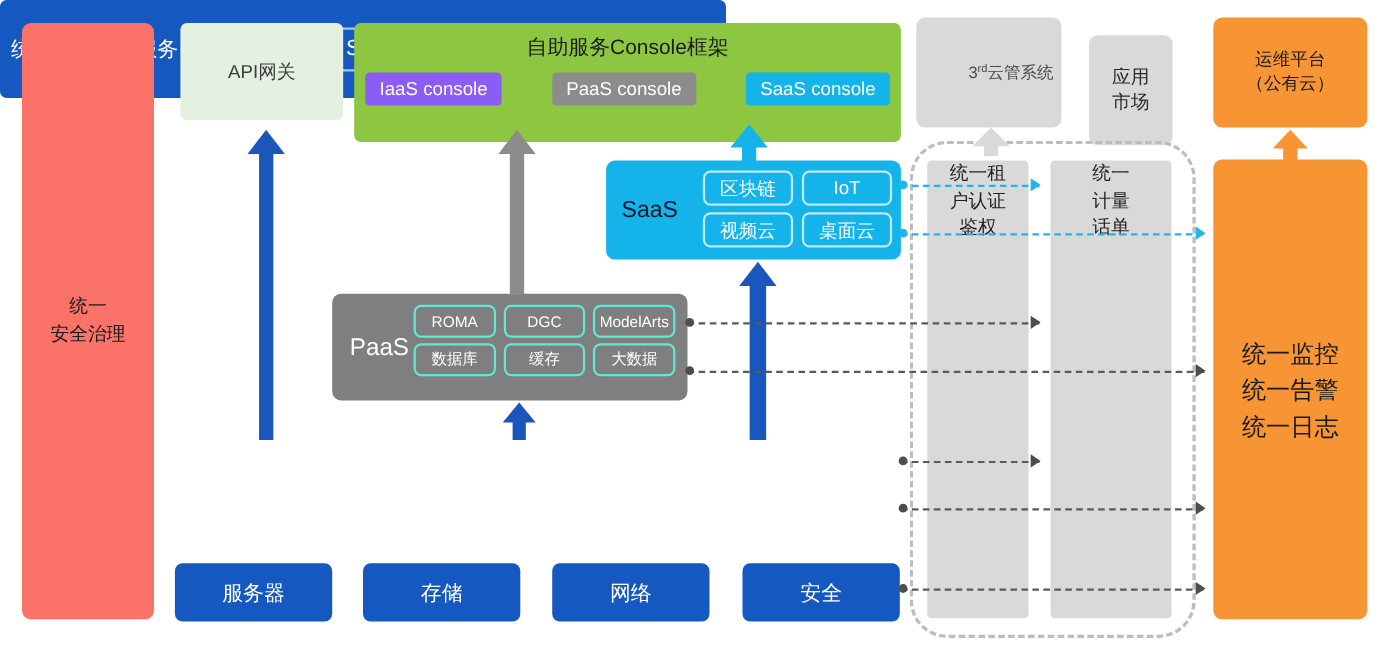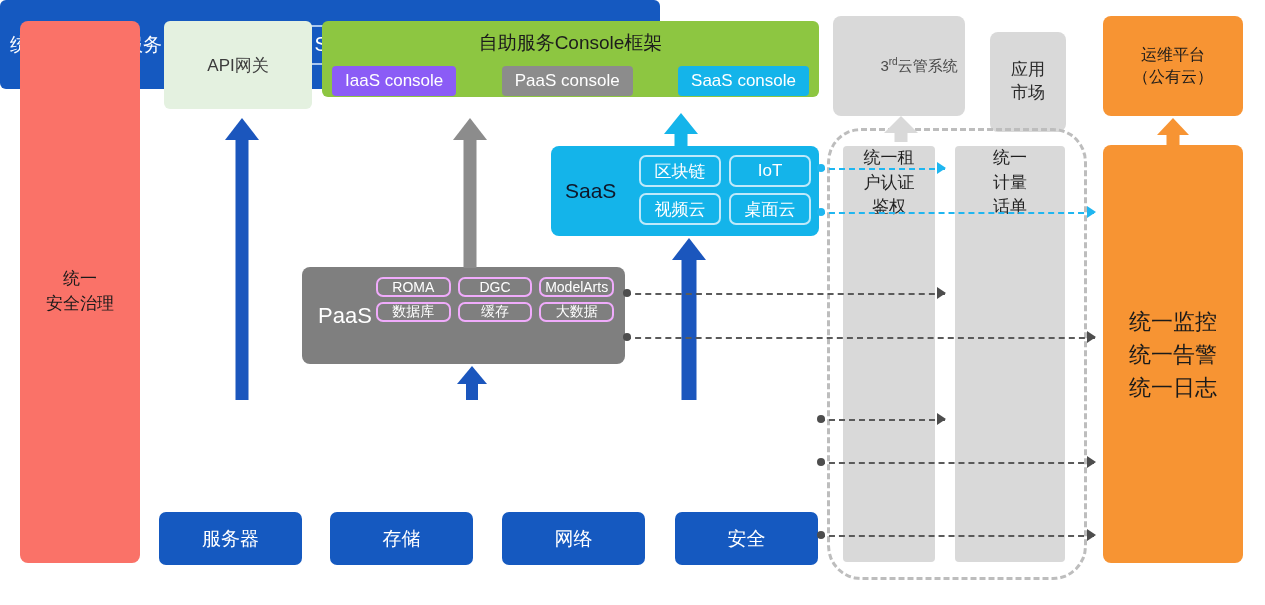--- a/index.html
+++ b/index.html
@@ -22,21 +22,21 @@
 
   
   .api-gw {
     left: 164px; top: 21px; width: 148px; height: 88px;
     background: #e4f1e0; border-radius: 6px;
     color: #3c3c3c; font-size: 17px;
   }
 
   
   .console-frame {
-    left: 322px; top: 21px; width: 497px; height: 76px;
+    left: 322px; top: 21px; width: 497px; height: 108px;
     background: #8dc641; border-radius: 6px;
     display: block;
   }
   .console-frame .cf-title {
     position: absolute; left: 0; right: 0; top: 9px;
     text-align: center; color: #1c1c1c; font-size: 19px;
   }
   .cf-chips { position: absolute; left: 10px; right: 10px; top: 44px; height: 32px;
               display: flex; justify-content: space-between; align-items: center; }
   .chip { height: 30px; padding: 0 13px; border-radius: 4px; display: flex;
@@ -84,21 +84,21 @@
 
   
   .paas-layer {
     left: 302px; top: 267px; width: 323px; height: 97px;
     background: #7f7f7f; border-radius: 8px; display: block;
   }
   .paas-label { position: absolute; left: 16px; top: 50%; transform: translateY(-50%);
                 color: #fff; font-size: 22px; }
   .paas-grid { position: absolute; left: 74px; top: 10px; width: 238px;
                display: grid; grid-template-columns: 1fr 1fr 1fr; gap: 5px 7px; }
-  .paas-grid .tag { height: 20px; border: 2px solid #f0abfc; border-radius: 7px;
+  .paas-grid .tag { height: 30px; border: 2px solid #5eead4; border-radius: 7px;
                     color: #fff; font-size: 14px; display: flex;
                     align-items: center; justify-content: center; white-space: nowrap; }
 
   
   .infra-bar {
     left: 159px; top: 400px; width: 660px; height: 89px;
     background: #1559c0; border-radius: 6px; display: flex;
     align-items: center; padding: 0 10px;
   }
   .infra-label { color: #fff; font-size: 19px; margin-right: 10px; white-space: nowrap; }

